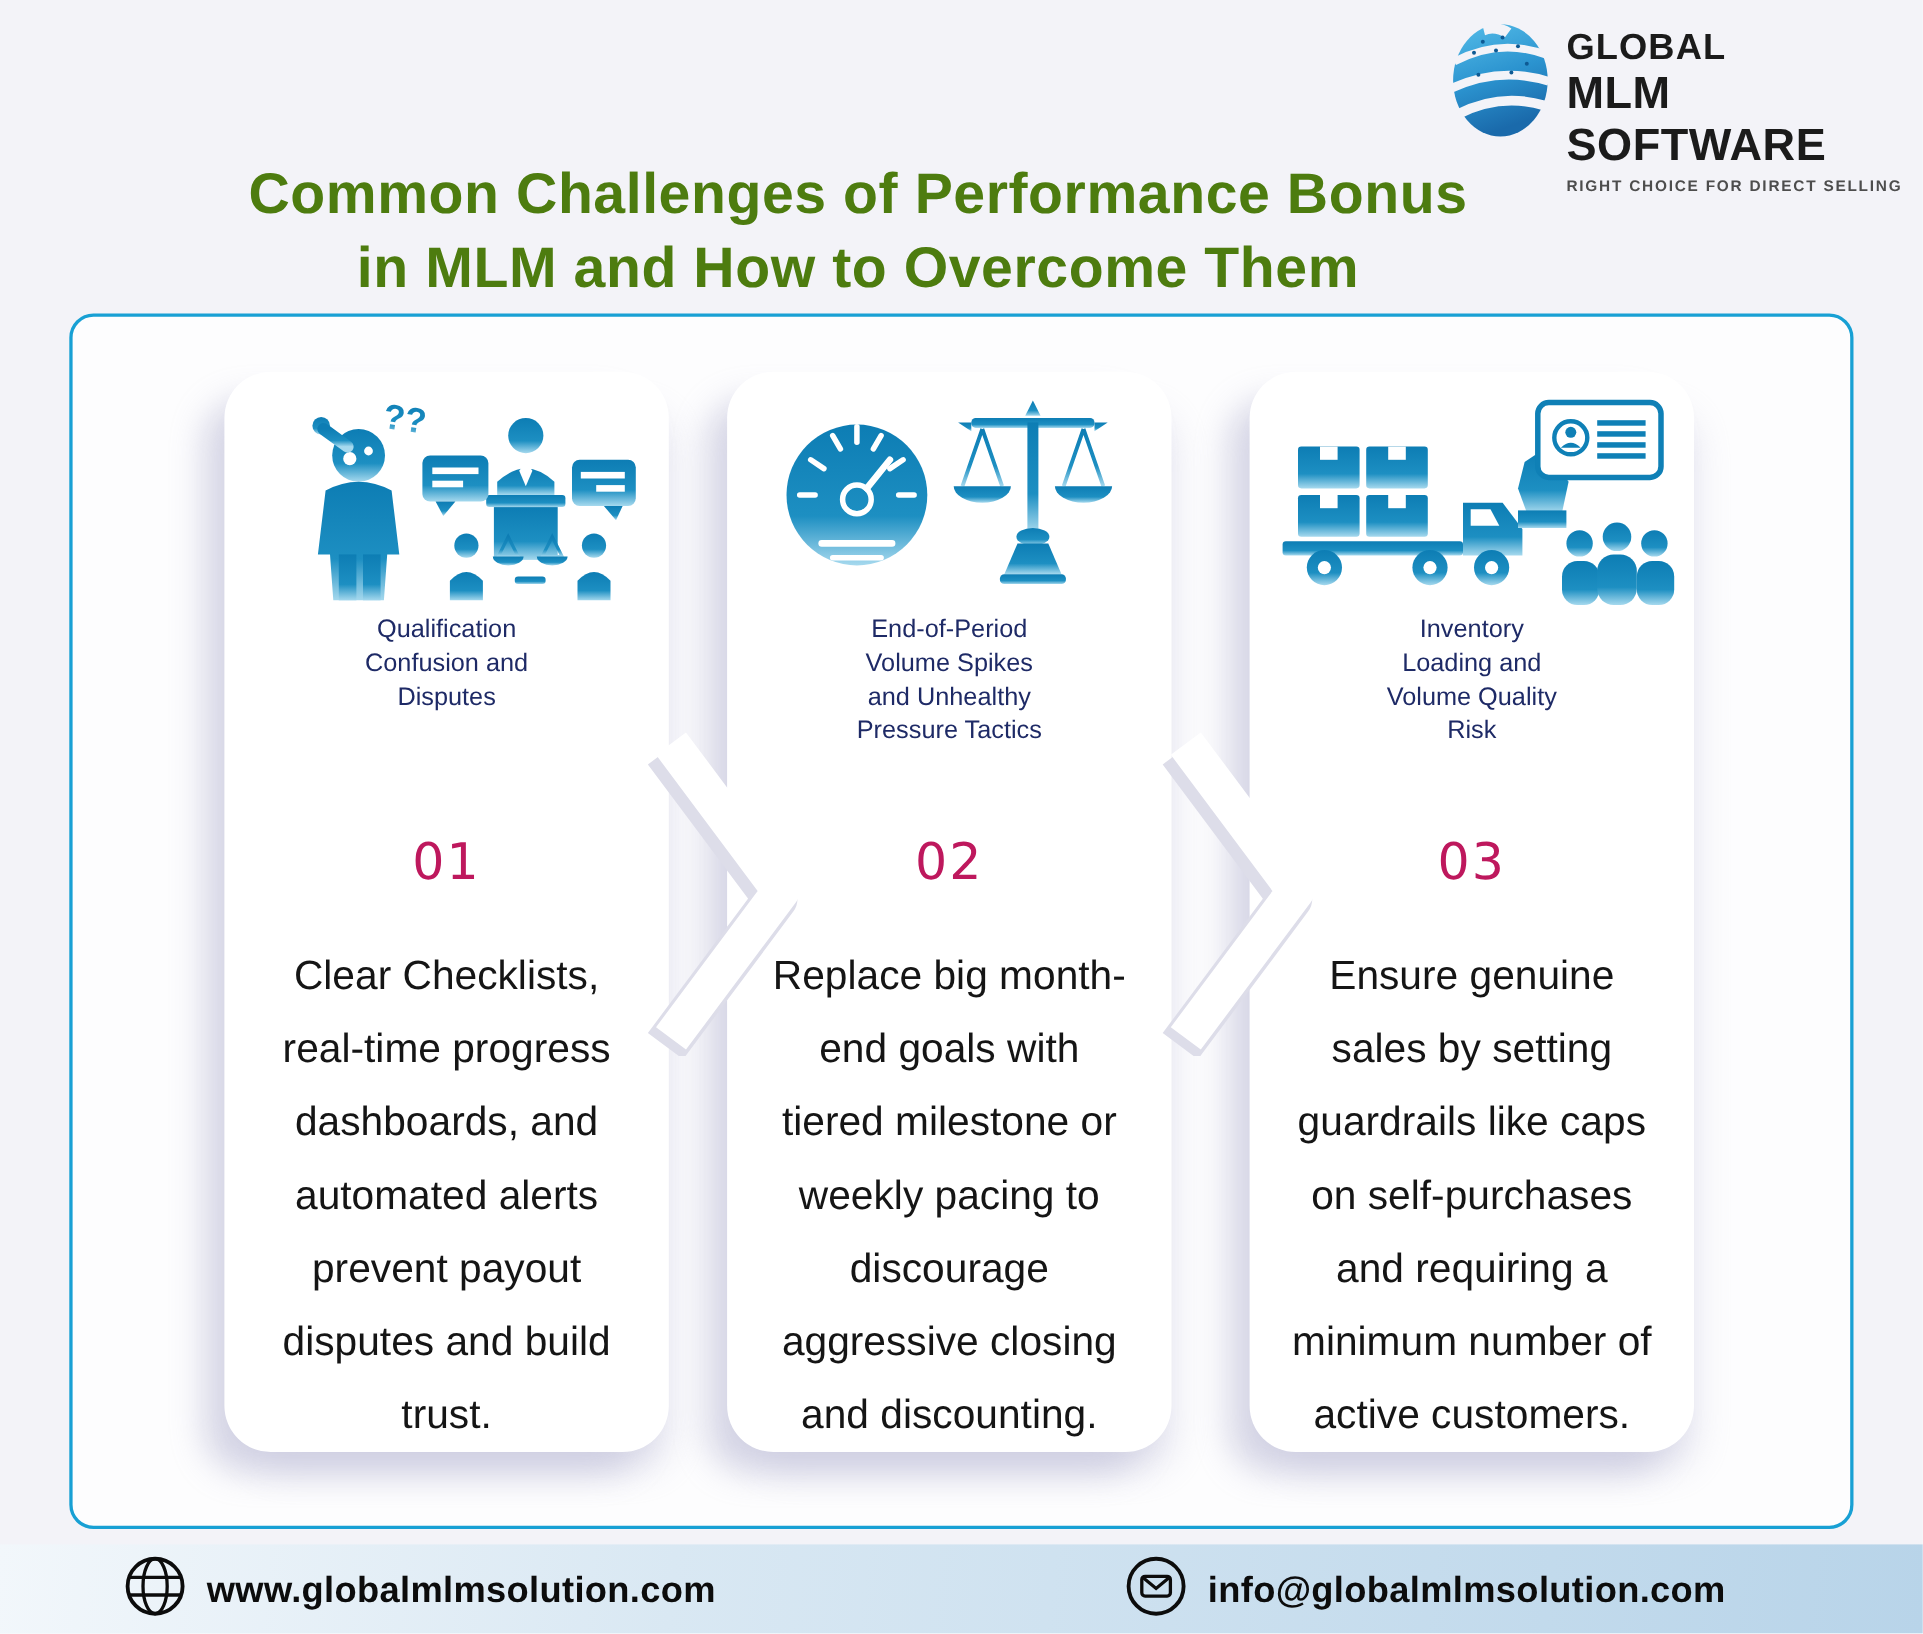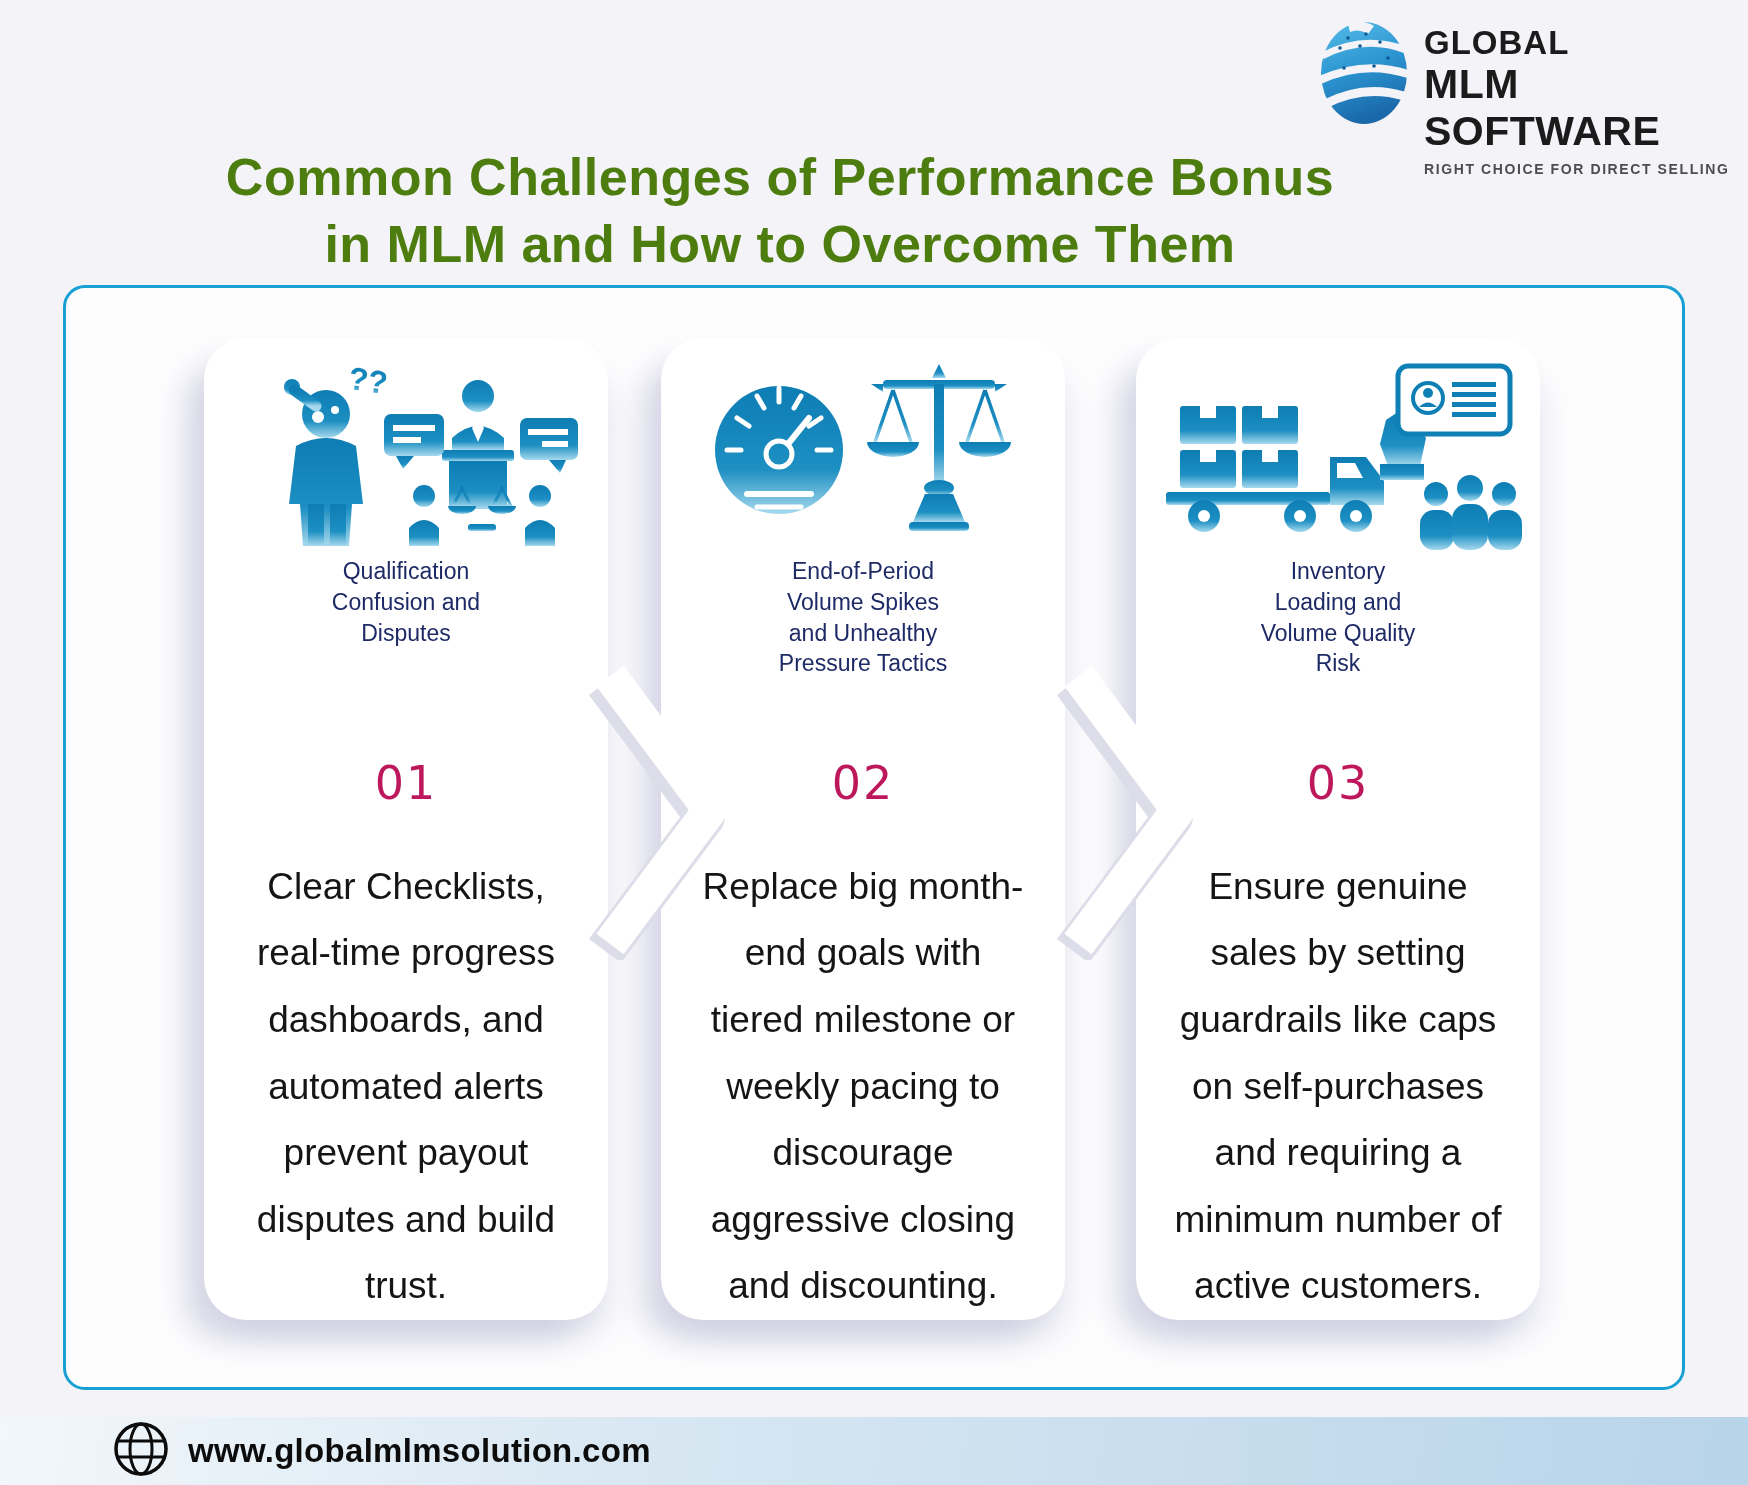--- a/index.html
+++ b/index.html
@@ -45,21 +45,21 @@
     font-size:46px; font-weight:400; color:#be185d; letter-spacing:2px;
   }
   .card-body {
     margin-top:44px; padding:0 22px;
     font-size:37px; color:#151515; line-height:1.8;
     text-align:center; white-space:pre-line;
   }
   .chevron { position:absolute; top:660px; width:150px; height:300px; z-index:2; }
   .chev1 { left:588px; } .chev2 { left:1056px; }
   .footer {
-    position:absolute; left:0; bottom:0; width:1748px; height:68px;
+    position:absolute; left:0; bottom:0; width:1748px; height:81px;
     background:linear-gradient(96deg, #f2f7fb 0%, #d9e8f3 35%, #b8d4e9 100%);
     display:flex; align-items:center;
   }
   .footer-item { display:flex; align-items:center; gap:18px; position:absolute; }
   .footer-web { left:112px; } .footer-mail { left:1022px; }
   .footer-label { font-size:33px; font-weight:700; color:#0c0c0c; letter-spacing:0.3px; }
 </style>
 </head>
 <body>
 
@@ -306,13 +306,23 @@
     <span>
       <svg width="58" height="58" viewBox="0 0 58 58">
         <circle cx="29" cy="29" r="25" fill="none" stroke="#0c0c0c" stroke-width="3.5"></circle>
         <ellipse cx="29" cy="29" rx="11" ry="25" fill="none" stroke="#0c0c0c" stroke-width="3"></ellipse>
         <line x1="5" y1="21" x2="53" y2="21" stroke="#0c0c0c" stroke-width="3"></line>
         <line x1="5" y1="37" x2="53" y2="37" stroke="#0c0c0c" stroke-width="3"></line>
       </svg>
     </span>
     <span class="footer-label">www.globalmlmsolution.com</span>
   </div>
+  <div class="footer-item footer-mail">
+    <span>
+      <svg width="58" height="58" viewBox="0 0 58 58">
+        <circle cx="29" cy="29" r="25" fill="none" stroke="#0c0c0c" stroke-width="3.5"></circle>
+        <rect x="16" y="20" width="26" height="18" rx="3" fill="none" stroke="#0c0c0c" stroke-width="3"></rect>
+        <path d="M17,21 L29,31 L41,21" fill="none" stroke="#0c0c0c" stroke-width="3"></path>
+      </svg>
+    </span>
+    <span class="footer-label">info@globalmlmsolution.com</span>
+  </div>
 </div>
 
 </body></html>

